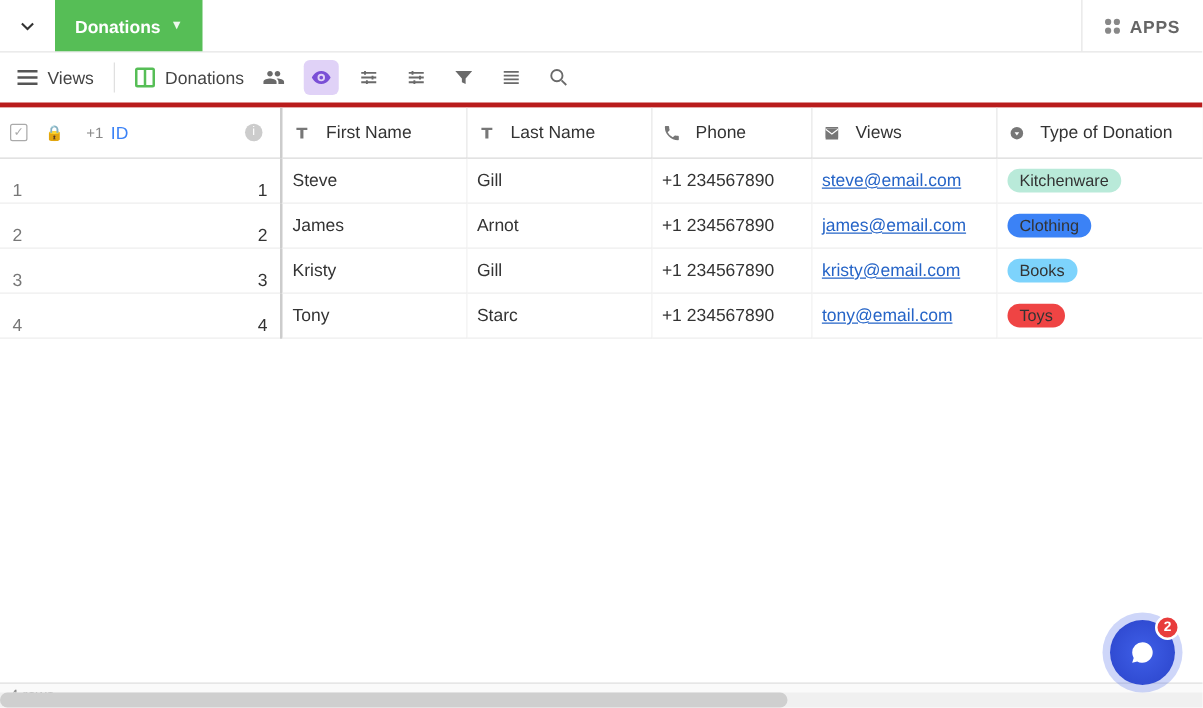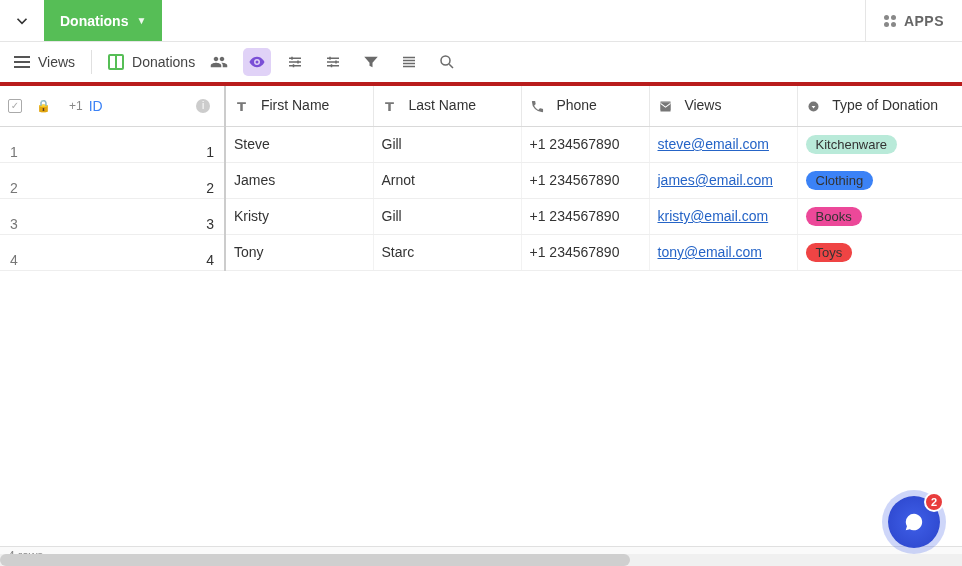--- a/index.html
+++ b/index.html
@@ -391,21 +391,21 @@
         </tr>
         <tr>
           <td class="lead-cell">
             <span class="rownum">3</span>
             <span class="rowid">3</span>
           </td>
           <td>Kristy</td>
           <td>Gill</td>
           <td>+1 234567890</td>
           <td><span class="email-link">kristy@email.com</span></td>
-          <td><span class="tag" style="background:#ec4899">Books</span></td>
+          <td><span class="tag" style="background:#7dd3fc">Books</span></td>
         </tr>
         <tr>
           <td class="lead-cell">
             <span class="rownum">4</span>
             <span class="rowid">4</span>
           </td>
           <td>Tony</td>
           <td>Starc</td>
           <td>+1 234567890</td>
           <td><span class="email-link">tony@email.com</span></td>

